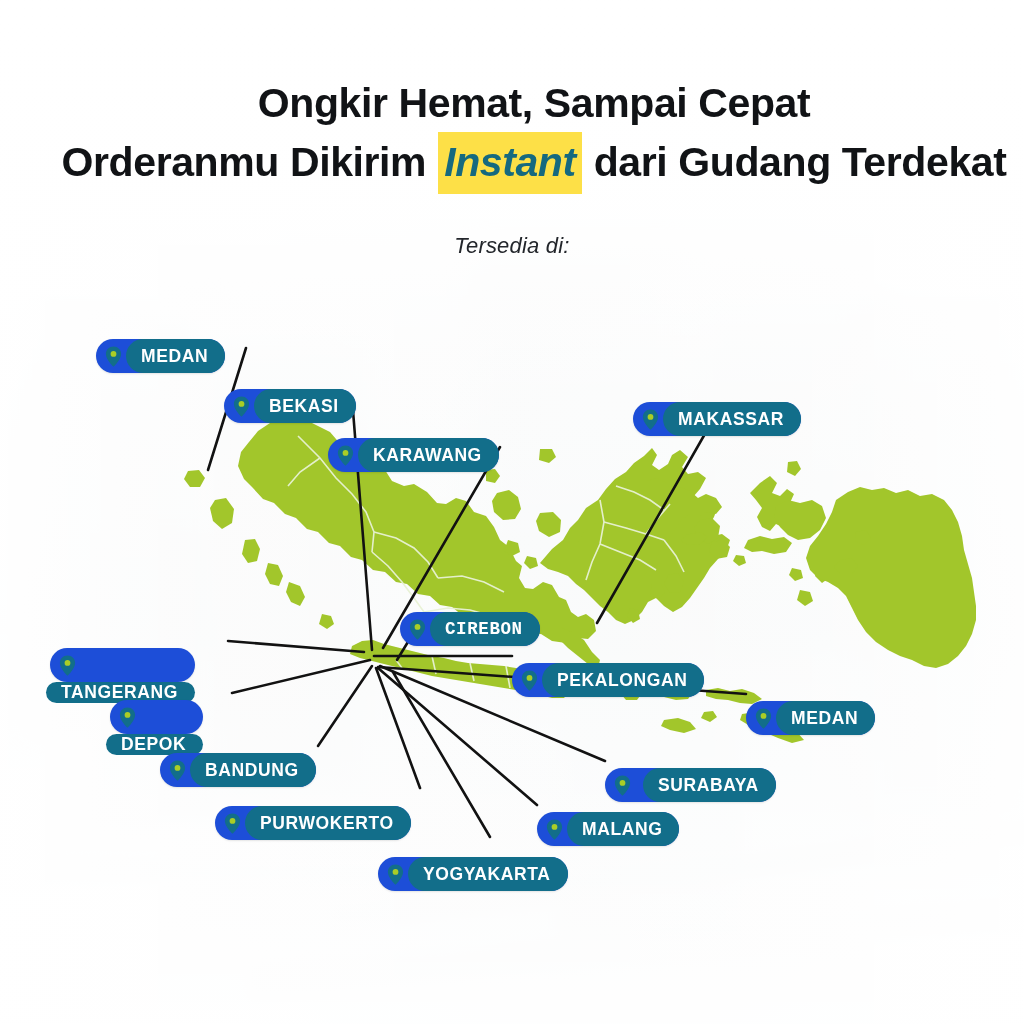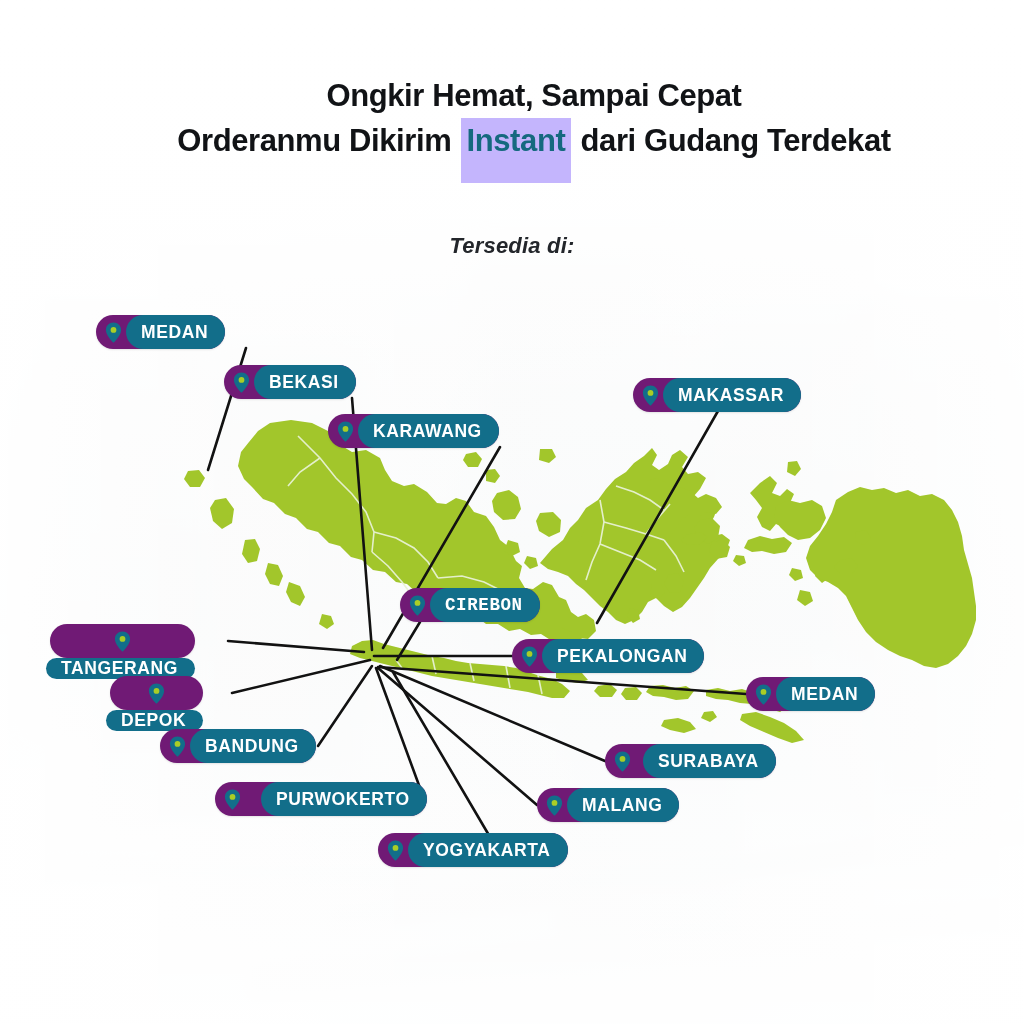--- a/index.html
+++ b/index.html
@@ -20,33 +20,33 @@
   .bg-blob.soft{filter:blur(14px);opacity:.45;}
   .bg-shelf{position:absolute;background:#e9ebeb;opacity:.6;filter:blur(4px);transform-origin:left center;}
   .bg-white-wash{position:absolute;inset:0;
     background:linear-gradient(180deg,rgba(255,255,255,.98) 0%,rgba(255,255,255,.95) 20%,rgba(255,255,255,.80) 38%,rgba(255,255,255,.76) 60%,rgba(255,255,255,.84) 85%,rgba(255,255,255,.93) 100%);}
   .bg-side-wash{position:absolute;inset:0;
     background:linear-gradient(90deg,rgba(255,255,255,.85) 0%,rgba(255,255,255,.35) 22%,rgba(255,255,255,.18) 50%,rgba(255,255,255,.35) 78%,rgba(255,255,255,.80) 100%);}
   .bg-tint{position:absolute;inset:0;background:radial-gradient(ellipse at 60% 62%, rgba(223,231,233,.55) 0%, rgba(255,255,255,0) 62%);}
 
   
   .headline{position:absolute;left:0;right:0;top:74px;text-align:center;
-    font-weight:700;font-size:31px;line-height:1.42;color:#111316;letter-spacing:-0.4px;margin-left:44px;}
+    font-weight:700;font-size:41px;line-height:1.42;color:#111316;letter-spacing:-0.4px;margin-left:44px;}
   .headline .l2{display:block;}
-  .hl{display:inline-block;background:#c4b5fd;color:#15697f;
-      padding:1px 6px 20px 6px;margin:0 1px;}
+  .hl{display:inline-block;background:#fde047;color:#15697f;font-style:italic;
+      padding:1px 6px 3px 6px;margin:0 1px;}
   .subhead{position:absolute;left:0;right:0;top:233px;text-align:center;
-    font-style:italic;font-weight:700;font-size:22px;color:#23262b;letter-spacing:.2px;}
+    font-style:italic;font-weight:400;font-size:22px;color:#23262b;letter-spacing:.2px;}
 
   
   #mapsvg{position:absolute;left:0;top:0;width:1024px;height:1024px;}
 
   
-  .pin-label{position:absolute;display:flex;align-items:center;height:34px;
-    border-radius:18px;background:#701a75;box-shadow:0 1px 2px rgba(0,0,0,.10);}
+  .pin-label{position:absolute;display:flex;height:34px;
+    border-radius:18px;background:#1d4ed8;box-shadow:0 1px 2px rgba(0,0,0,.10);margin-top:24px;}
   .pin-label .pin-well{width:34px;height:34px;display:flex;align-items:center;justify-content:center;flex:0 0 34px;}
   .pin-label .pill{height:34px;border-radius:18px;background:#126e8a;display:flex;align-items:center;
     padding:0 17px 0 15px;margin-left:-4px;}
   .pin-label .pill span{color:#ffffff;font-weight:700;font-size:17.5px;letter-spacing:.6px;white-space:nowrap;}
 </style>
 </head>
 <body>
 
 <div id="stage">
 
@@ -319,21 +319,21 @@
         <div class="pin-well">
           <svg width="17" height="21" viewBox="0 0 17 21" aria-hidden="true">
             <path d="M8.5 0.6C4.1 0.6 0.9 3.9 0.9 8.1c0 5.3 6.3 11.5 7 12.1 .35 .33 .85 .33 1.2 0 .7-.6 7-6.8 7-12.1 0-4.2-3.2-7.5-7.6-7.5z" fill="#126e8a"></path>
             <circle cx="8.5" cy="7.9" r="2.9" fill="#a9ce26"></circle>
           </svg>
         </div>
         <div class="pill">
           <span>SURABAYA</span>
         </div>
       </div>
-      <div class="pin-label" style="left: 215px; top: 782px; gap: 16px;">
+      <div class="pin-label" style="left: 215px; top: 782px;">
         <div class="pin-well">
           <svg width="17" height="21" viewBox="0 0 17 21" aria-hidden="true">
             <path d="M8.5 0.6C4.1 0.6 0.9 3.9 0.9 8.1c0 5.3 6.3 11.5 7 12.1 .35 .33 .85 .33 1.2 0 .7-.6 7-6.8 7-12.1 0-4.2-3.2-7.5-7.6-7.5z" fill="#126e8a"></path>
             <circle cx="8.5" cy="7.9" r="2.9" fill="#a9ce26"></circle>
           </svg>
         </div>
         <div class="pill">
           <span>PURWOKERTO</span>
         </div>
       </div>

